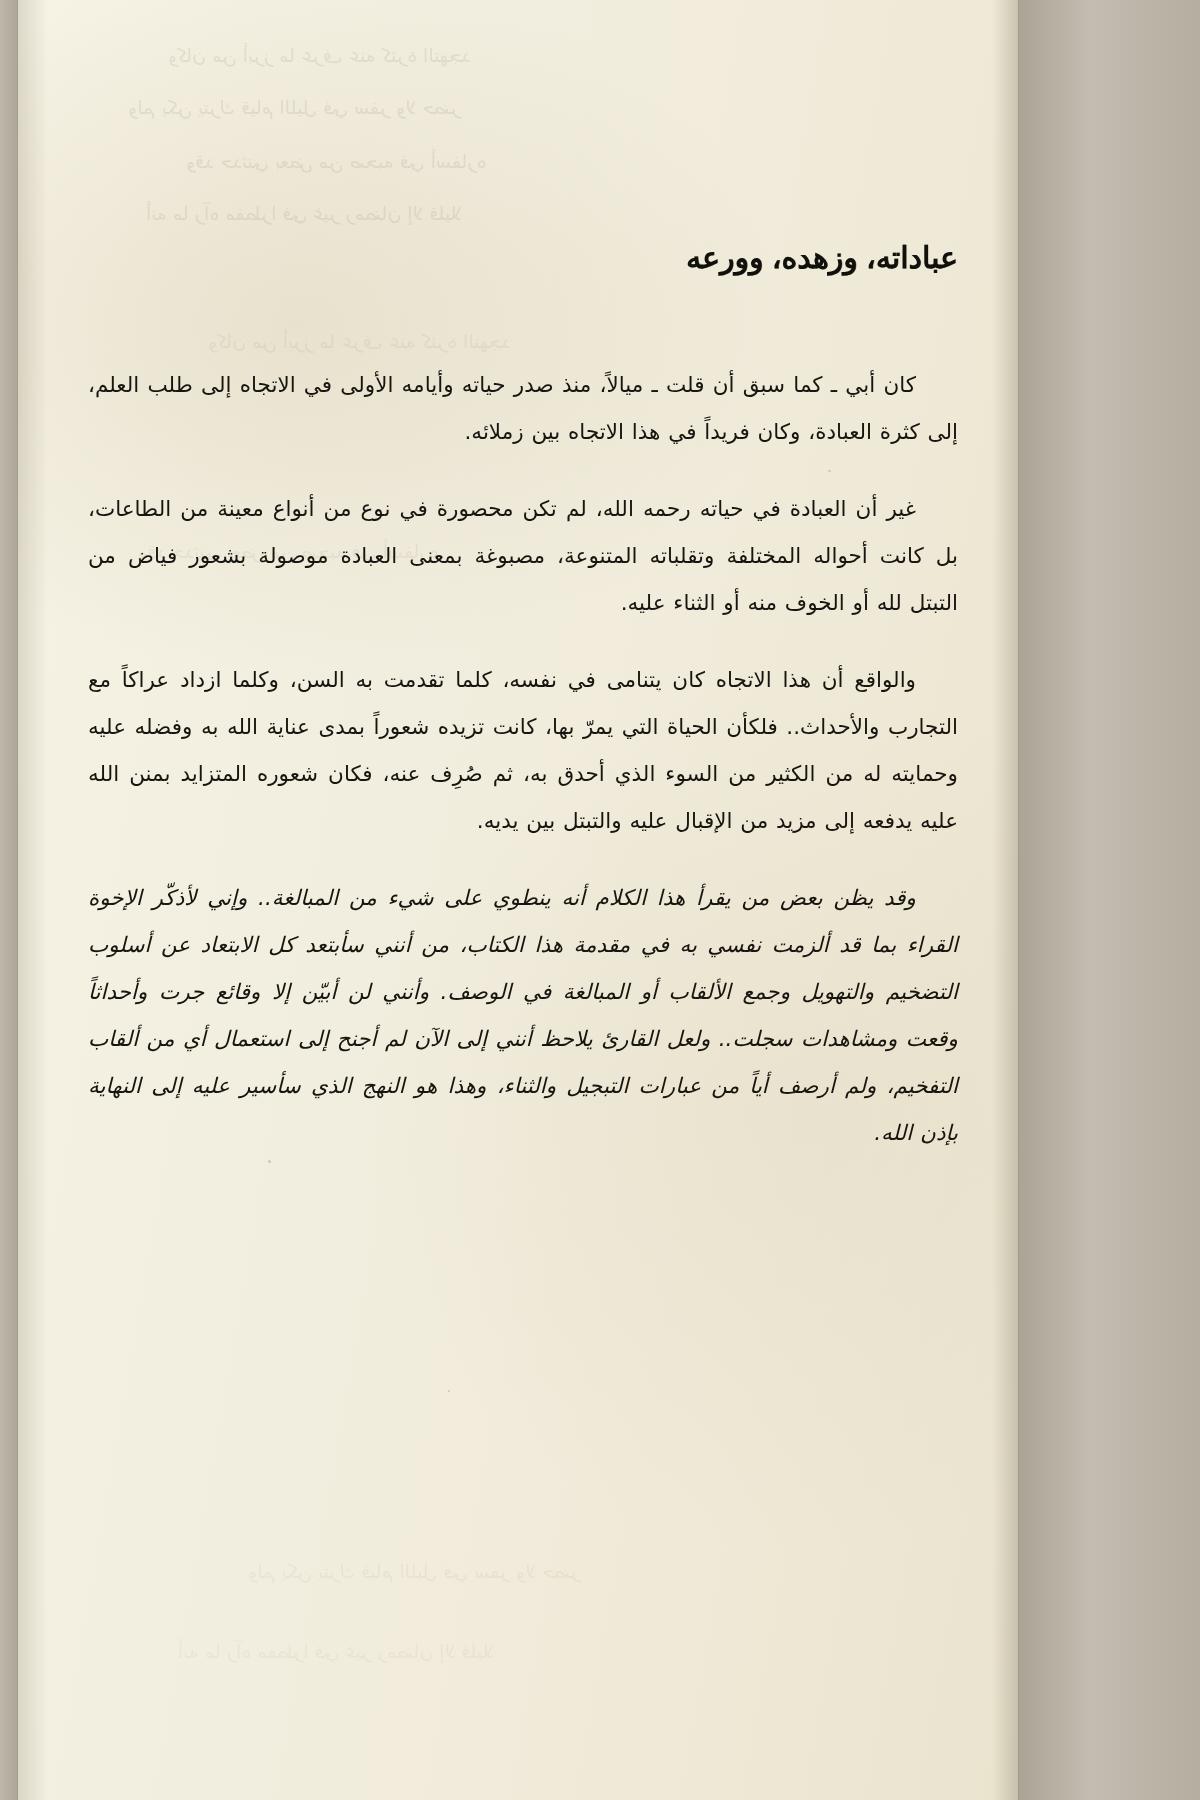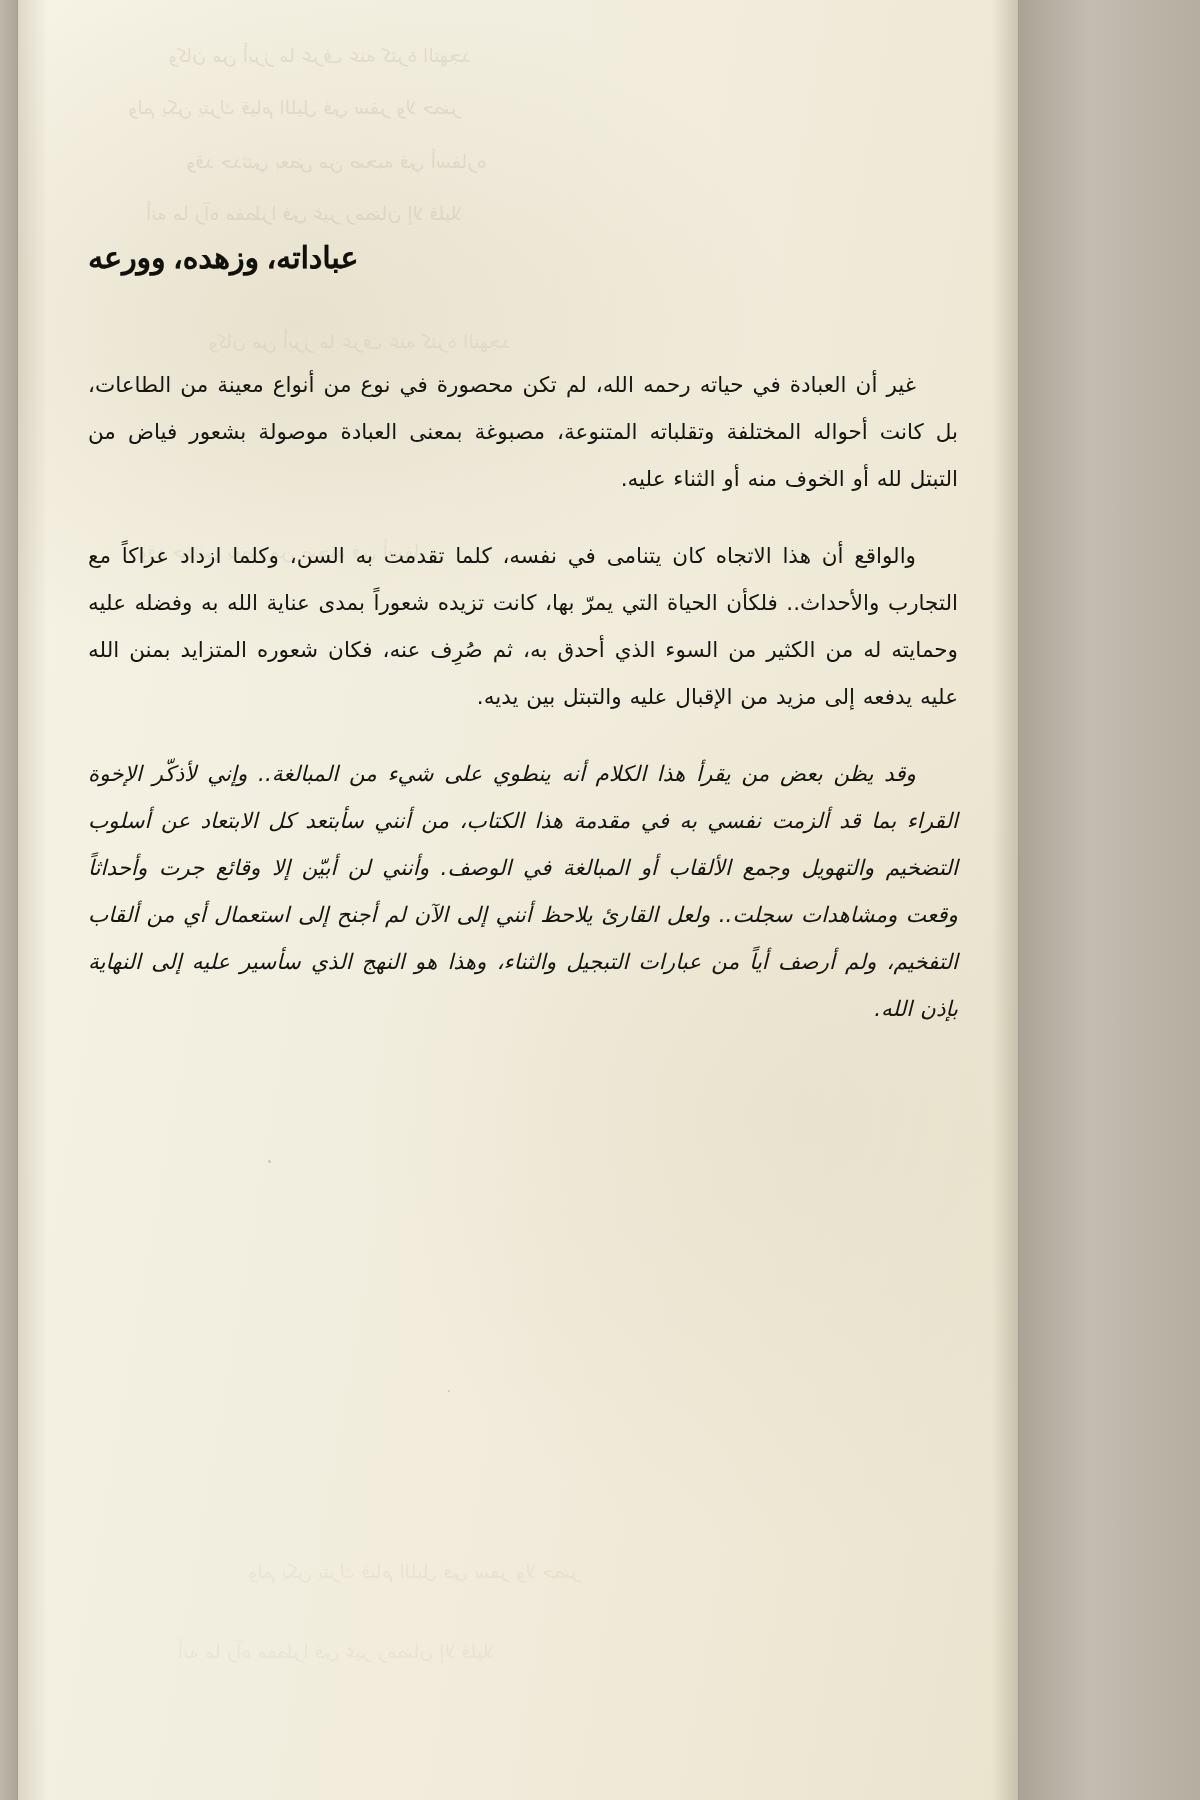--- a/index.html
+++ b/index.html
@@ -69,22 +69,22 @@
 
   
   #text-column {
     position: absolute;
     left: 70px;
     top: 240px;
     width: 870px;
   }
 
   #chapter-heading {
-    text-align: left;
-    font-family: Liberation Serif, serif;
+    text-align: right;
+    font-family: Liberation Sans, sans-serif;
     font-weight: bold;
     font-size: 30px;
     color: #16140f;
     letter-spacing: 0px;
     margin: 0 0 86px 0;
     text-shadow: 0.4px 0.4px 0 rgba(20,18,12,.5);
   }
 
   .para {
     font-family: "DejaVu Sans", "DejaVu Serif", serif;
@@ -137,20 +137,21 @@
 
   <div class="speck" style="left:250px; top:1160px; width:3px; height:3px;"></div>
   <div class="speck" style="left:640px; top:690px; width:2px; height:2px;"></div>
   <div class="speck" style="left:430px; top:1390px; width:2px; height:2px;"></div>
   <div class="speck" style="left:810px; top:470px; width:3px; height:2px;"></div>
 
   <div id="text-column">
 
     <h1 id="chapter-heading">عباداته، وزهده، وورعه</h1>
 
+    <p class="para">كان أبي ـ كما سبق أن قلت ـ ميالاً، منذ صدر حياته وأيامه الأولى في الاتجاه إلى طلب العلم، إلى كثرة العبادة، وكان فريداً في هذا الاتجاه بين زملائه.</p>
 
     <p class="para">غير أن العبادة في حياته رحمه الله، لم تكن محصورة في نوع من أنواع معينة من الطاعات، بل كانت أحواله المختلفة وتقلباته المتنوعة، مصبوغة بمعنى العبادة موصولة بشعور فياض من التبتل لله أو الخوف منه أو الثناء عليه.</p>
 
     <p class="para">والواقع أن هذا الاتجاه كان يتنامى في نفسه، كلما تقدمت به السن، وكلما ازداد عراكاً مع التجارب والأحداث.. فلكأن الحياة التي يمرّ بها، كانت تزيده شعوراً بمدى عناية الله به وفضله عليه وحمايته له من الكثير من السوء الذي أحدق به، ثم صُرِف عنه، فكان شعوره المتزايد بمنن الله عليه يدفعه إلى مزيد من الإقبال عليه والتبتل بين يديه.</p>
 
     <p class="para last-centered">وقد يظن بعض من يقرأ هذا الكلام أنه ينطوي على شيء من المبالغة.. وإني لأذكّر الإخوة القراء بما قد ألزمت نفسي به في مقدمة هذا الكتاب، من أنني سأبتعد كل الابتعاد عن أسلوب التضخيم والتهويل وجمع الألقاب أو المبالغة في الوصف. وأنني لن أبيّن إلا وقائع جرت وأحداثاً وقعت ومشاهدات سجلت.. ولعل القارئ يلاحظ أنني إلى الآن لم أجنح إلى استعمال أي من ألقاب التفخيم، ولم أرصف أياً من عبارات التبجيل والثناء، وهذا هو النهج الذي سأسير عليه إلى النهاية بإذن الله.</p>
 
   </div>
 </div>
 

